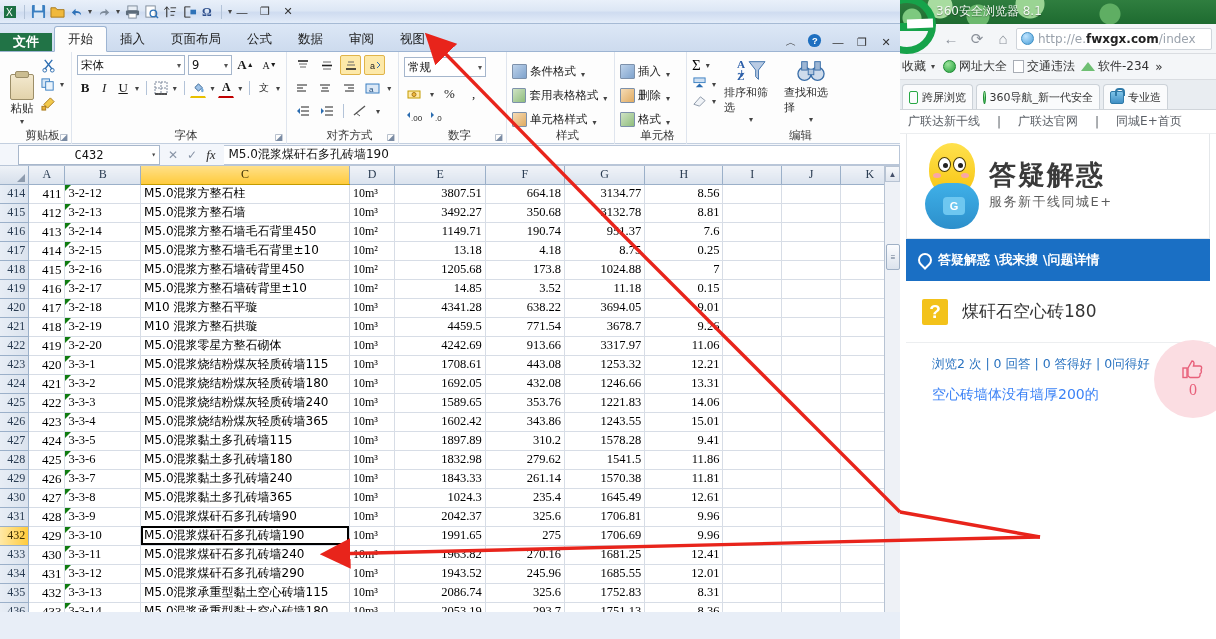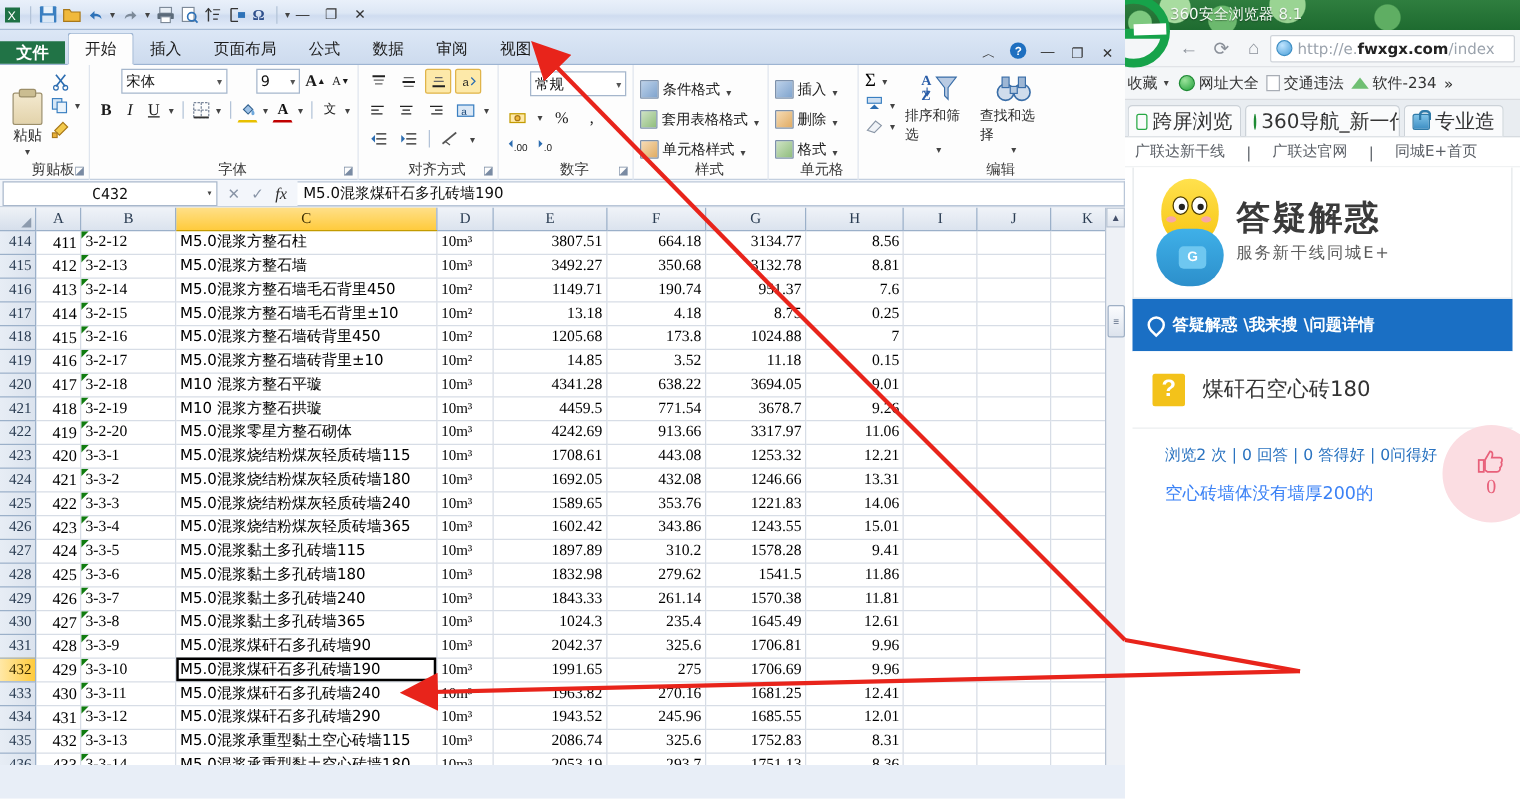--- a/index.html
+++ b/index.html
@@ -96,21 +96,20 @@
   }
   .smallbtns{display:flex;flex-direction:column;gap:2px;padding-top:2px;}
   .sbtn{display:flex;align-items:center;gap:2px;font-size:11px;color:#333;height:17px;}
   .rows2 { display:flex; flex-direction:column; gap:3px; }
   .r { display:flex; align-items:center; gap:3px; }
   .fontbox, .numbox {
     border:1px solid #a5b6cc; background:#fff; height:20px;
     display:flex; align-items:center; padding:0 3px;
     font-size:11.5px; color:#111;
     font-family:"DejaVu Sans","Liberation Sans",sans-serif;
-    margin-left:20px;
   }
   .fontbox.name{width:108px;}
   .fontbox.size{width:44px;}
   .numbox{width:82px;}
   .fontbox .cap, .numbox .cap { flex:1; overflow:hidden; white-space:nowrap;}
   .carat{font-size:8px;color:#555;margin-left:2px;}
   .tb {
     width:21px;height:20px;display:flex;align-items:center;justify-content:center;
     font-size:13px;color:#1a1a1a;border:1px solid transparent;
     font-family:"Liberation Serif",serif;
@@ -129,21 +128,21 @@
   .micon.g{background:linear-gradient(135deg,#cfe3c5,#8fbd7c);}
   .micon.o{background:linear-gradient(135deg,#f6dcb6,#e0ab62);}
   .ebig{display:flex;flex-direction:column;align-items:center;width:54px;font-size:11px;color:#2b2b2b;
     font-family:"DejaVu Sans","Liberation Sans",sans-serif;}
   
   .fbar {
     height:22px; background:#f3f6fb; border-bottom:1px solid #b9c6d8;
     display:flex; align-items:center;
   }
   .namebox{
-    width:172px;height:20px;background:#fff;border:1px solid #a8b7cb;margin-left:2px;
+    width:142px;height:20px;background:#fff;border:1px solid #a8b7cb;margin-left:18px;
     display:flex;align-items:center;justify-content:center;position:relative;
     font-family:"DejaVu Sans Mono","Liberation Mono",monospace;font-size:12px;color:#111;
   }
   .namebox .nb-dd{position:absolute;right:3px;font-size:8px;color:#444;}
   .fxgrp{display:flex;align-items:center;gap:9px;padding:0 8px;color:#8894a6;font-size:12px;}
   .fxgrp .fx{font-style:italic;font-family:"Liberation Serif",serif;color:#2a2a2a;font-size:13px;}
   .finput{
     flex:1;height:20px;background:#fff;border:1px solid #b9c6d8;border-left:none;
     display:flex;align-items:center;padding-left:5px;
     font-family:"DejaVu Sans","Liberation Sans",sans-serif;font-size:12px;color:#111;
@@ -253,21 +252,21 @@
   .bdot.g{background:radial-gradient(circle at 35% 30%,#9be39b,#23a13c);border-color:#1d8a33;}
   .bpage{width:11px;height:13px;border:1px solid #a8adb5;background:#fff;display:inline-block;}
   .bhouse{width:0;height:0;border-left:7px solid transparent;border-right:7px solid transparent;
     border-bottom:9px solid #6fbf73;display:inline-block;}
   .tabbar{
     height:30px;background:#e9edf1;display:flex;align-items:flex-end;gap:3px;padding:0 2px;
     border-bottom:1px solid #d0d5da;
   }
   .btab{
     height:25px;background:#fafbfc;border:1px solid #ccd2d8;border-bottom:none;border-radius:4px 4px 0 0;
-    display:flex;align-items:center;gap:4px;padding:0 6px;font-size:16px;color:#333;white-space:nowrap;
+    display:flex;align-items:center;gap:4px;padding:0 6px;font-size:11px;color:#333;white-space:nowrap;
     overflow:hidden;font-family:"DejaVu Sans","Liberation Sans",sans-serif;
   }
   .phone-ico{width:9px;height:13px;border:1.5px solid #27a844;border-radius:2px;display:inline-block;}
   .lock-ico{width:14px;height:13px;border-radius:2px;background:linear-gradient(#7fc3e8,#3f8fc4);
     border:1px solid #2f7aa8;display:inline-block;position:relative;}
   .lock-ico:after{content:"";position:absolute;left:4px;top:-4px;width:6px;height:6px;
     border:2px solid #2f7aa8;border-bottom:none;border-radius:4px 4px 0 0;}
   .sublinks{
     height:24px;background:#fff;border-bottom:1px solid #eceef0;display:flex;align-items:center;
     gap:17px;padding-left:8px;font-size:12px;color:#5a5f66;

